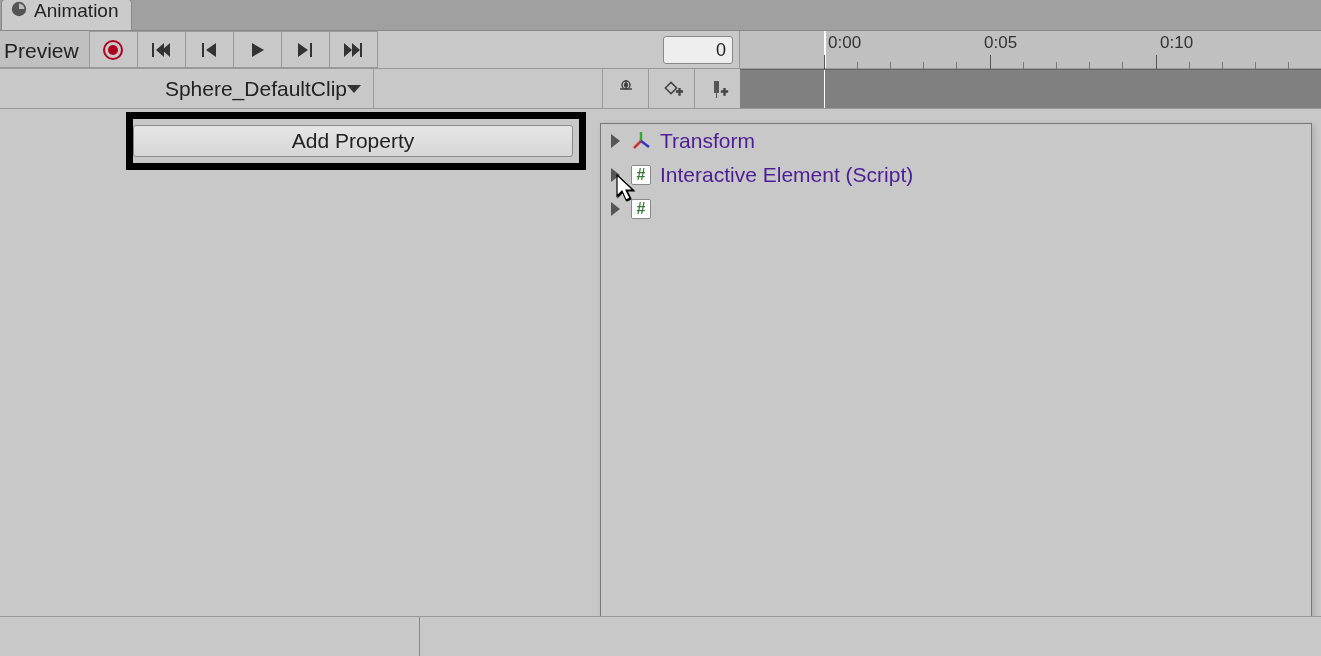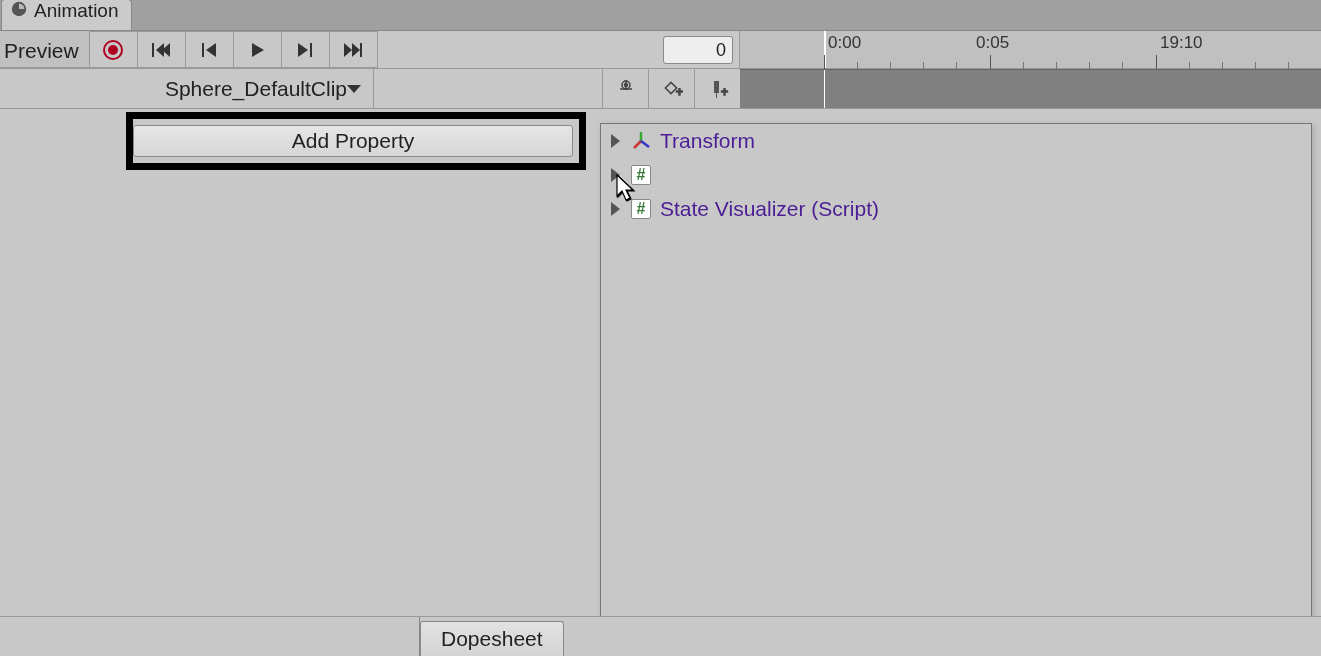--- a/index.html
+++ b/index.html
@@ -120,22 +120,22 @@
           <polygon points="2,4 10,11 2,18"></polygon>
           <polygon points="10,4 18,11 10,18"></polygon>
           <rect x="18" y="4" width="2" height="14"></rect>
         </svg>
     </div>
     <input class="frame-input" type="text" value="0" style="">
   </div>
   <div class="timeline-ruler">
     <div class="playhead"></div>
     <div class="ruler-label" style="left:88px">0:00</div>
-    <div class="ruler-label" style="left:236px">0:05</div>
-    <div class="ruler-label" style="left:420px">19:10</div>
+    <div class="ruler-label" style="left:244px">0:05</div>
+    <div class="ruler-label" style="left:420px">0:10</div>
     <div class="ruler-tick tick-major" style="left:84px; height:14px; top:24px;"></div>
     <div class="ruler-tick" style="left:117px; height:7px; top:31px;"></div>
     <div class="ruler-tick" style="left:150px; height:7px; top:31px;"></div>
     <div class="ruler-tick" style="left:183px; height:7px; top:31px;"></div>
     <div class="ruler-tick" style="left:216px; height:7px; top:31px;"></div>
     <div class="ruler-tick tick-major" style="left:250px; height:14px; top:24px;"></div>
     <div class="ruler-tick" style="left:283px; height:7px; top:31px;"></div>
     <div class="ruler-tick" style="left:316px; height:7px; top:31px;"></div>
     <div class="ruler-tick" style="left:349px; height:7px; top:31px;"></div>
     <div class="ruler-tick" style="left:382px; height:7px; top:31px;"></div>
@@ -198,35 +198,32 @@
             <path class="b" d="M11 11 L19 17" stroke-width="2.5" fill="none"></path>
           </svg>
       </span>
       <span class="prop-label">Transform</span>
     </div>
     <div class="prop-item">
       <span class="tri-right"></span>
       <span class="prop-icon">
           <span class="icon-script">#</span>
         </span>
+      <span class="prop-label">Interactive Element (Script)</span>
     </div>
     <div class="prop-item">
       <span class="tri-right"></span>
       <span class="prop-icon">
           <span class="icon-script">#</span>
         </span>
-      <span class="prop-label">State Visualizer (Script)</span>
     </div>
   </div>
 
   <div class="cursor-arrow">
     <svg width="22" height="28">
         <polygon points="1,1 1,22 6,17 10,26 14,24 10,16 17,16" fill="#fff" stroke="#000" stroke-width="1.2"></polygon>
       </svg>
   </div>
 </div>
 
 <div class="bottom-bar">
   <div class="spacer"></div>
-  <div class="dopesheet-btn">
-      <span>Dopesheet</span>
-    </div>
 </div>
 
 </body></html>

